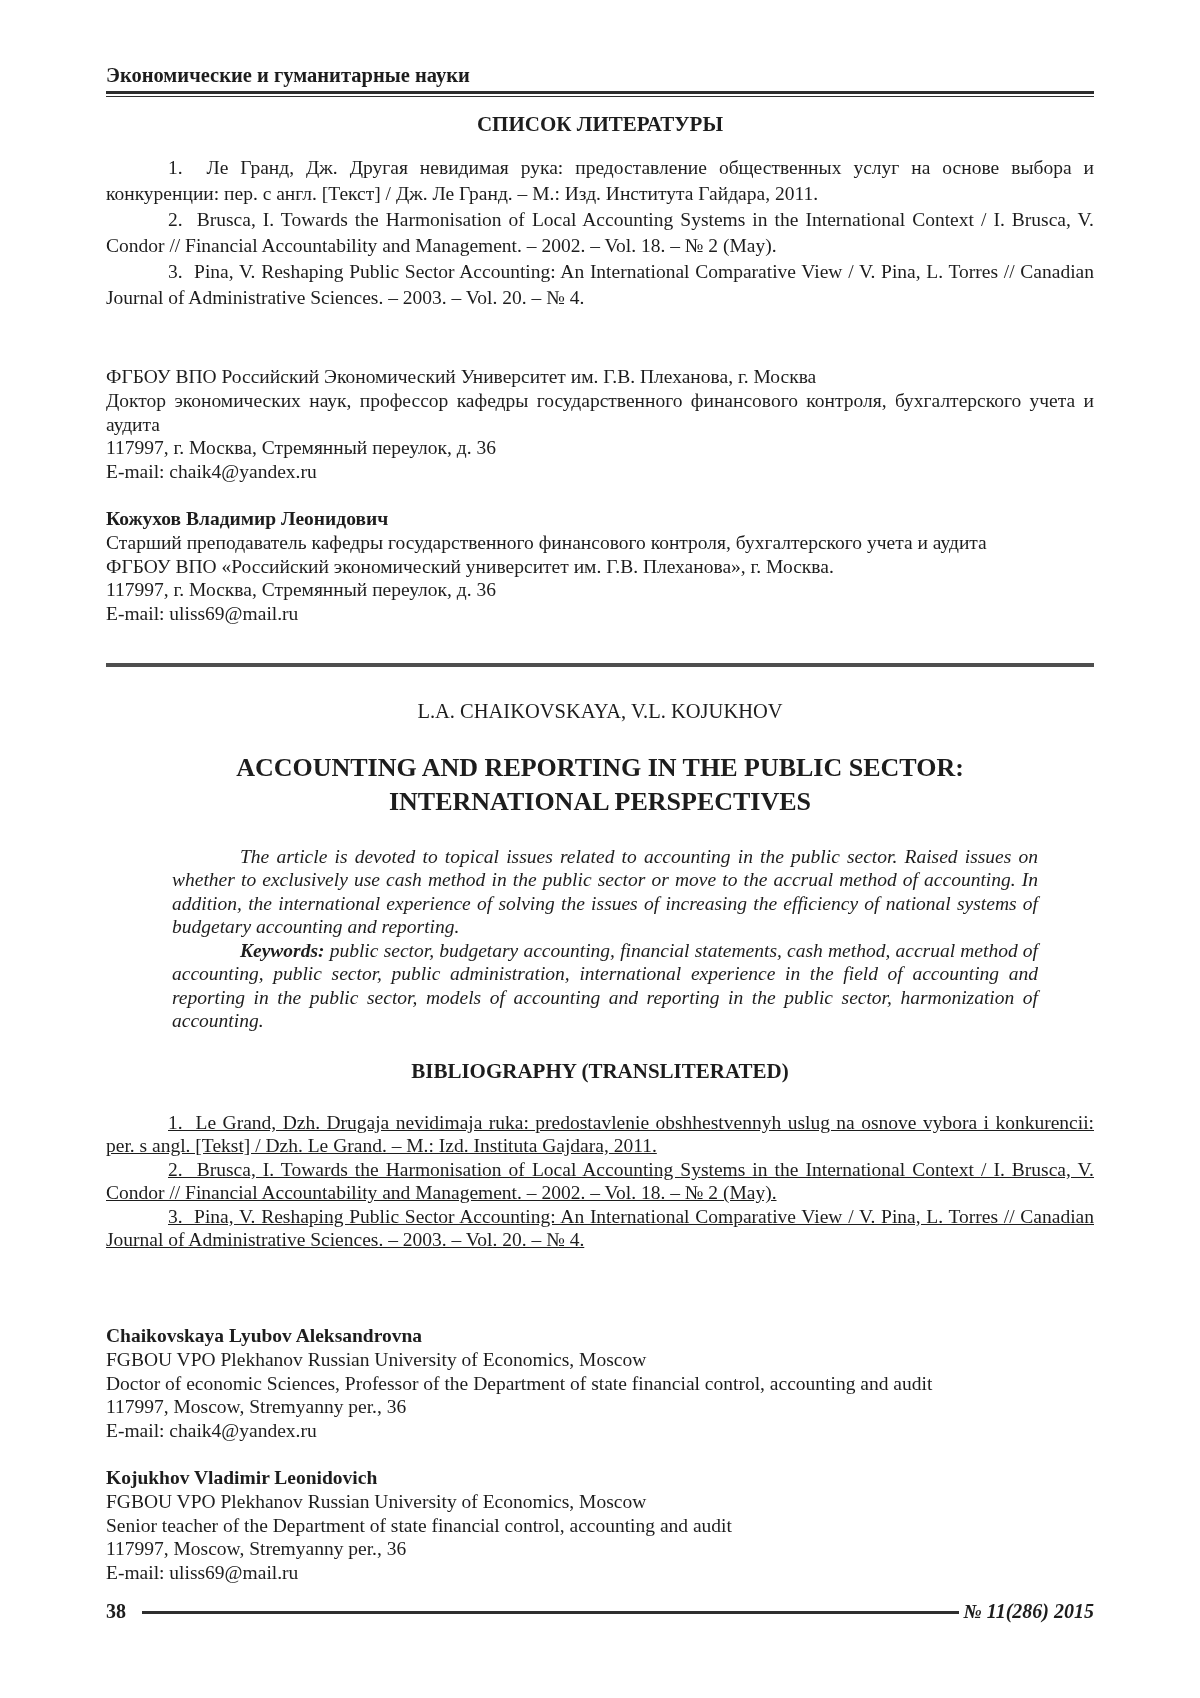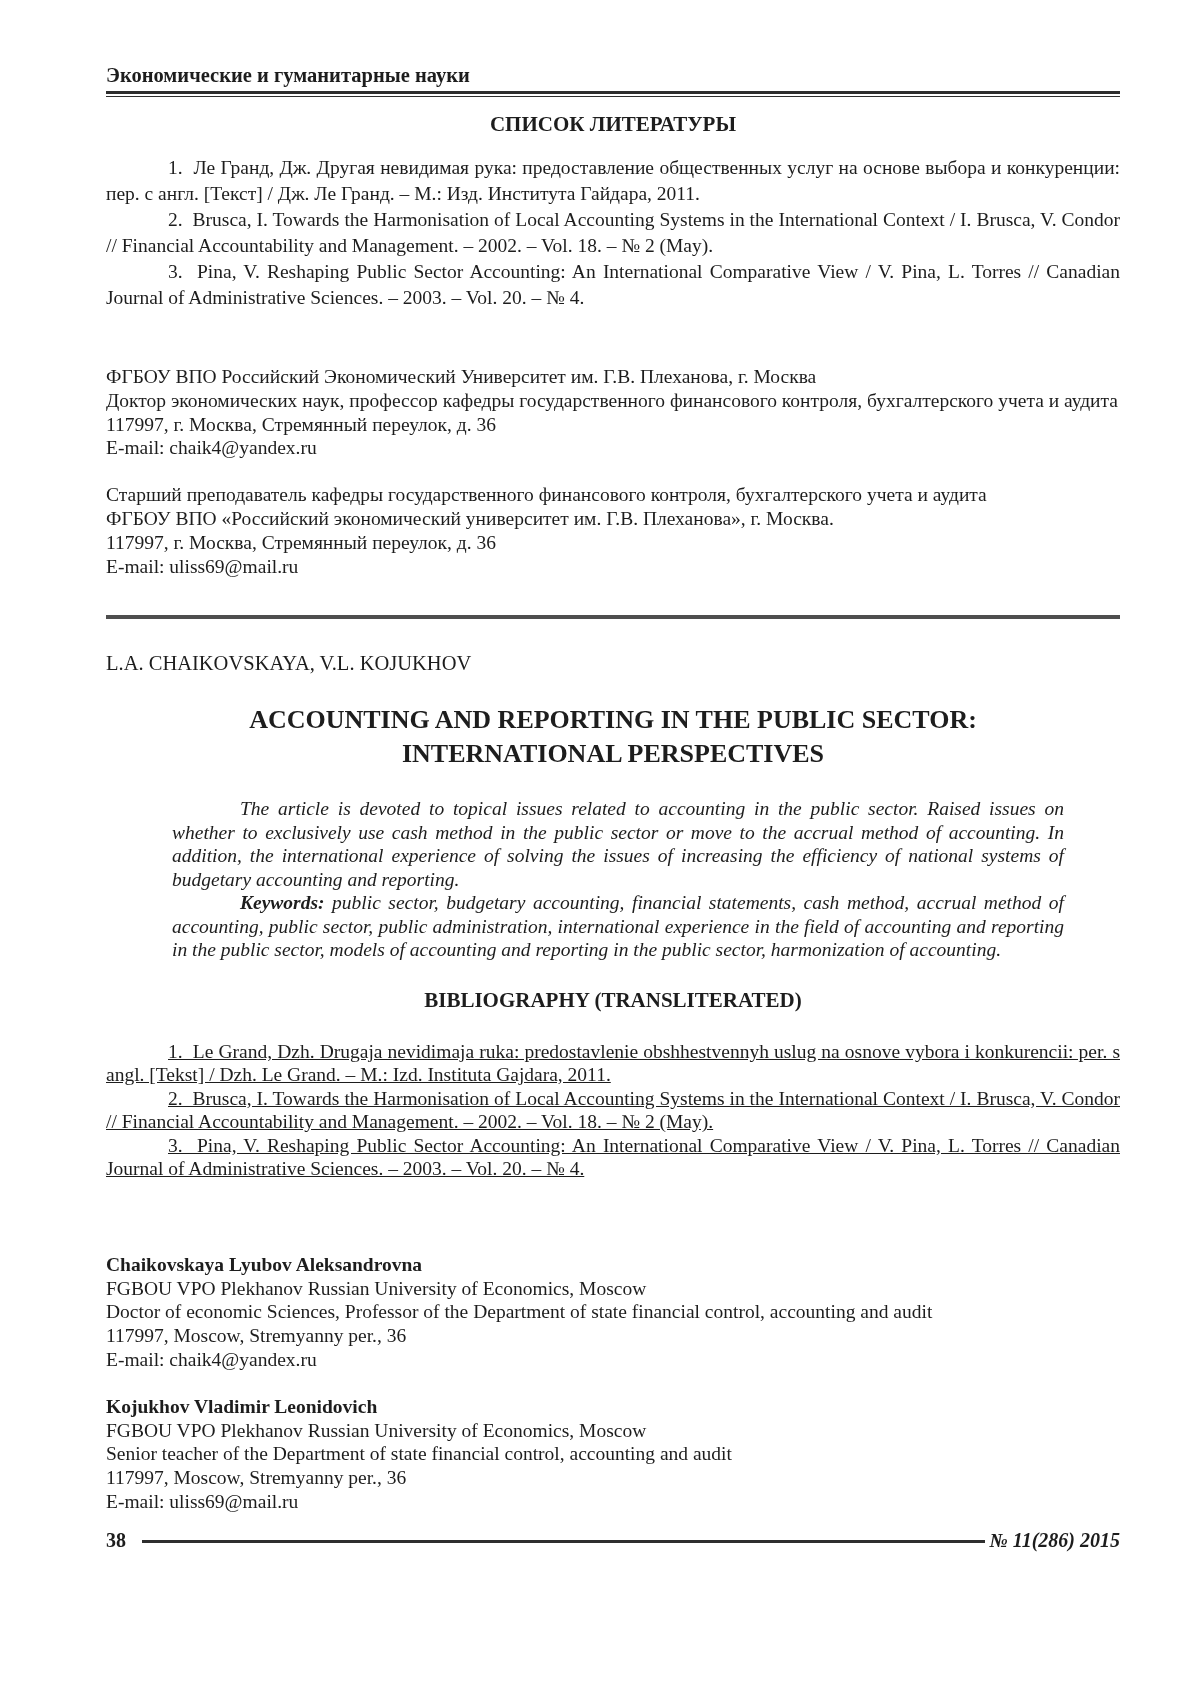--- a/index.html
+++ b/index.html
@@ -5,21 +5,21 @@
   * { margin: 0; padding: 0; box-sizing: border-box; }
   html, body { background: #ffffff; }
   body {
     width: 1200px;
     height: 1698px;
     overflow: hidden;
     color: #1d1d1d;
     font-family: "Liberation Serif", "DejaVu Serif", serif;
     font-size: 19.5px;
   }
-  .page { padding: 62px 80px 0 106px; }
+  .page { padding: 62px 106px 0 106px; }
 
   
   .journal-title {
     font-weight: bold;
     font-size: 20.5px;
     line-height: 26px;
     padding-bottom: 3px;
   }
   .hrule-thick { height: 2.5px; background: #2d2d2d; }
   .hrule-thin  { height: 1.5px; background: #2d2d2d; margin-top: 2px; }
@@ -56,21 +56,21 @@
   
   .section-divider {
     height: 4px;
     background: #4e4e4e;
     margin-top: 37px;
   }
 
   
   .article-authors {
     margin-top: 31px;
-    text-align: left;
+    text-align: center;
     font-size: 20.5px;
     line-height: 26px;
   }
   .article-title {
     margin-top: 27px;
     font-size: 26px;
     font-weight: bold;
     line-height: 34px;
   }
   .article-title .tl { display: block; text-align: center; }
@@ -125,20 +125,21 @@
   </section>
 
   <section class="authors authors-ru">
     <div class="author-block">
       <p class="j">ФГБОУ ВПО Российский Экономический Университет им. Г.В. Плеханова, г. Москва</p>
       <p class="j">Доктор экономических наук, профессор кафедры государственного финансового контроля, бухгалтерского учета и аудита</p>
       <p>117997, г. Москва, Стремянный переулок, д. 36</p>
       <p>E-mail: chaik4@yandex.ru</p>
     </div>
     <div class="author-block">
+      <p class="author-name">Кожухов Владимир Леонидович</p>
       <p class="j">Старший преподаватель кафедры государственного финансового контроля, бухгалтерского учета и аудита</p>
       <p class="j">ФГБОУ ВПО «Российский экономический университет им. Г.В. Плеханова», г. Москва.</p>
       <p>117997, г. Москва, Стремянный переулок, д. 36</p>
       <p>E-mail: uliss69@mail.ru</p>
     </div>
   </section>
 
   <div class="section-divider"></div>
 
   <p class="article-authors">L.A. CHAIKOVSKAYA, V.L. KOJUKHOV</p>

